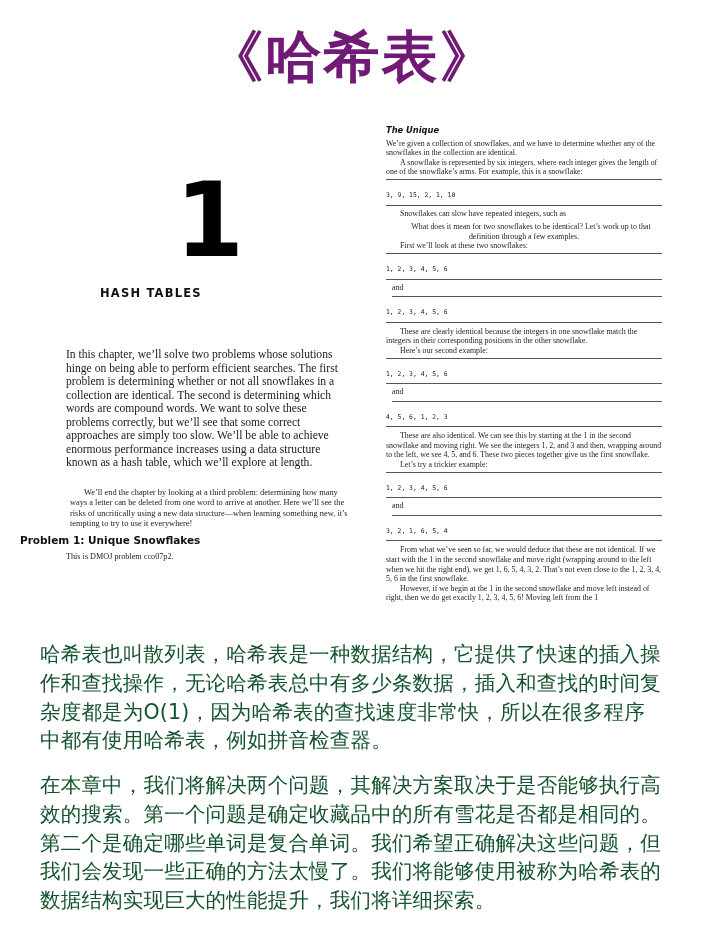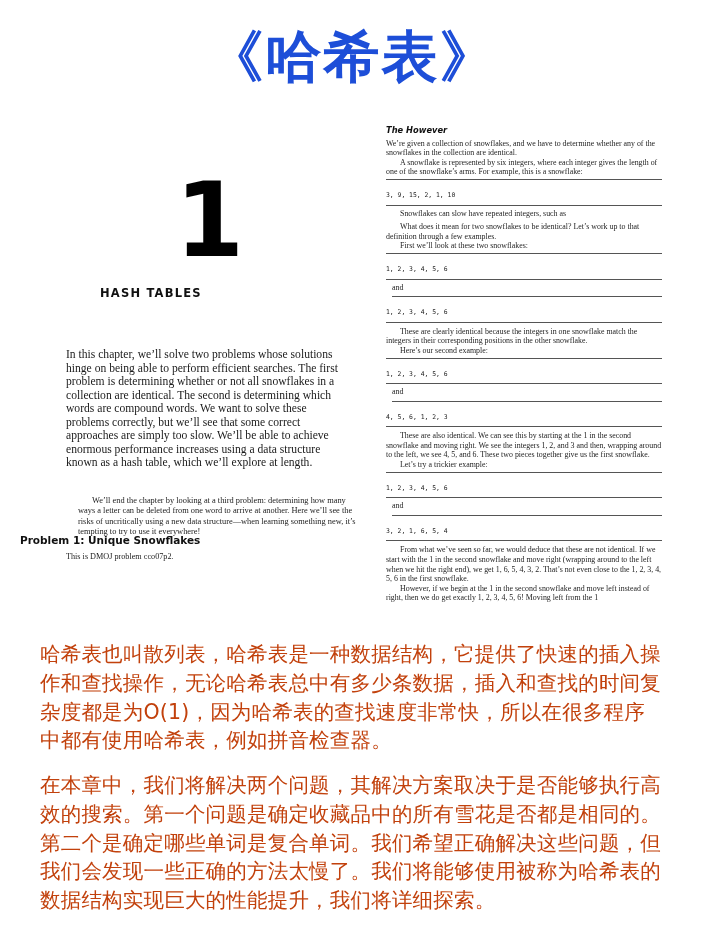--- a/index.html
+++ b/index.html
@@ -1,21 +1,21 @@
 <!DOCTYPE html>
 <html><head>
 <meta charset="utf-8">
 <style>
   html, body { margin: 0; padding: 0; background: #ffffff; }
   body { width: 705px; height: 944px; position: relative; overflow: hidden; }
 
   .title {
     position: absolute; left: 0; top: 22px; width: 705px; text-align: center;
     font-family: "DejaVu Sans", sans-serif; font-weight: bold;
-    font-size: 56px; color: #1d4ed8; letter-spacing: 2px; line-height: 70px;
+    font-size: 56px; color: #701a75; letter-spacing: 2px; line-height: 70px;
   }
 
   
   .page-left {
     position: absolute; left: 0; top: 120px; width: 370px; height: 460px;
   }
   .chapter-num {
     position: absolute; left: 174px; top: 58px; width: 50px; text-align: center;
     font-family: "DejaVu Sans", sans-serif; font-weight: bold;
     font-size: 104px; line-height: 84px; color: #000;
@@ -27,21 +27,21 @@
     font-size: 11.5px; letter-spacing: 1.2px; color: #111;
   }
   .intro {
     position: absolute; left: 66px; top: 228px; width: 280px;
     font-family: "Liberation Serif", serif; font-size: 11.6px; line-height: 13.5px;
     color: #1a1a1a; margin: 0;
   }
   .intro-small {
     position: absolute; left: 66px; top: 364px; width: 283px;
     font-family: "Liberation Serif", serif; font-size: 8.4px; line-height: 10.3px;
-    color: #222; margin: 12px; text-indent: 14px;
+    color: #222; margin: 4px; text-indent: 14px;
   }
   .problem-heading {
     position: absolute; left: 20px; top: 414px;
     font-family: "DejaVu Sans", sans-serif; font-weight: bold;
     font-size: 10.5px; color: #111;
   }
   .problem-note {
     position: absolute; left: 66px; top: 432px;
     font-family: "Liberation Serif", serif; font-size: 8.2px; color: #222;
   }
@@ -62,46 +62,46 @@
     padding: 11px 0 4px 0; margin: 2px 0;
   }
   .rp-and {
     font-size: 7.9px; padding: 3px 0 4px 0; border-bottom: 1.3px solid #555; margin: -2px 0 2px 6px;
   }
   .rp-code.after-and { border-top: none; margin-top: -2px; }
 
   .cn-block {
     position: absolute; left: 40px; width: 625px;
     font-family: "DejaVu Sans", sans-serif; font-size: 20.5px; line-height: 28.8px;
-    color: #c2410c; margin: 0; letter-spacing: 0.2px;
+    color: #14532d; margin: 0; letter-spacing: 0.2px;
   }
   .cn-1 { top: 640px; }
   .cn-2 { top: 771px; }
 </style>
 </head>
 <body>
 
 <div class="title">《哈希表》</div>
 
 <div class="page-left">
   <div class="chapter-num">1</div>
   <div class="chapter-title">HASH TABLES</div>
   <p class="intro">In this chapter, we’ll solve two problems whose solutions hinge on being able to perform efficient searches. The first problem is determining whether or not all snowflakes in a collection are identical. The second is determining which words are compound words. We want to solve these problems correctly, but we’ll see that some correct approaches are simply too slow. We’ll be able to achieve enormous performance increases using a data structure known as a hash table, which we’ll explore at length.</p>
   <p class="intro-small">We’ll end the chapter by looking at a third problem: determining how many ways a letter can be deleted from one word to arrive at another. Here we’ll see the risks of uncritically using a new data structure—when learning something new, it’s tempting to try to use it everywhere!</p>
   <div class="problem-heading">Problem 1: Unique Snowflakes</div>
   <div class="problem-note">This is DMOJ problem cco07p2.</div>
 </div>
 
 <div class="page-right">
-  <div class="rp-head">The However</div>
+  <div class="rp-head">The Unique</div>
   <p class="rp-para">We’re given a collection of snowflakes, and we have to determine whether any of the snowflakes in the collection are identical.</p>
   <p class="rp-para indent">A snowflake is represented by six integers, where each integer gives the length of one of the snowflake’s arms. For example, this is a snowflake:</p>
   <div class="rp-code">3, 9, 15, 2, 1, 10</div>
   <p class="rp-para indent" style="margin:3px 0 2px 0;">Snowflakes can slow have repeated integers, such as</p>
-  <p class="rp-para indent" style="margin-top:4px;">What does it mean for two snowflakes to be identical? Let’s work up to that definition through a few examples.</p>
+  <p class="rp-para indent" style="margin-top:4px;text-align:center;">What does it mean for two snowflakes to be identical? Let’s work up to that definition through a few examples.</p>
   <p class="rp-para indent">First we’ll look at these two snowflakes:</p>
   <div class="rp-code">1, 2, 3, 4, 5, 6</div>
   <div class="rp-and">and</div>
   <div class="rp-code after-and">1, 2, 3, 4, 5, 6</div>
   <p class="rp-para indent" style="margin-top:4px;">These are clearly identical because the integers in one snowflake match the integers in their corresponding positions in the other snowflake.</p>
   <p class="rp-para indent">Here’s our second example:</p>
   <div class="rp-code">1, 2, 3, 4, 5, 6</div>
   <div class="rp-and">and</div>
   <div class="rp-code after-and">4, 5, 6, 1, 2, 3</div>
   <p class="rp-para indent" style="margin-top:4px;">These are also identical. We can see this by starting at the 1 in the second snowflake and moving right. We see the integers 1, 2, and 3 and then, wrapping around to the left, we see 4, 5, and 6. These two pieces together give us the first snowflake.</p>

